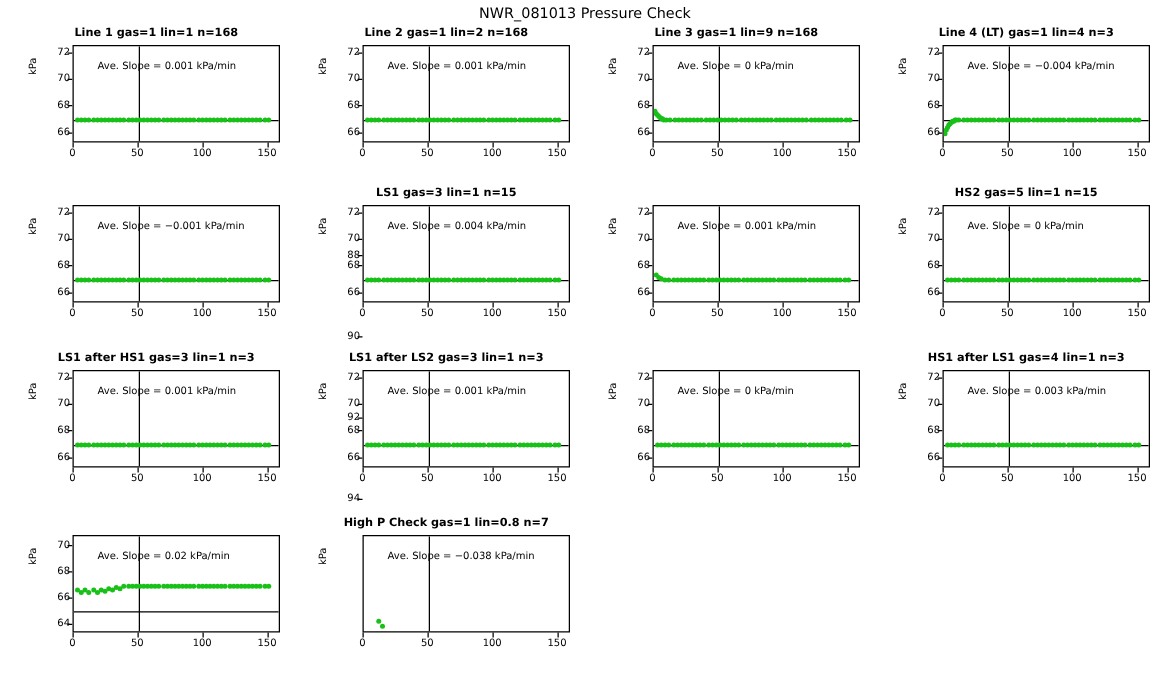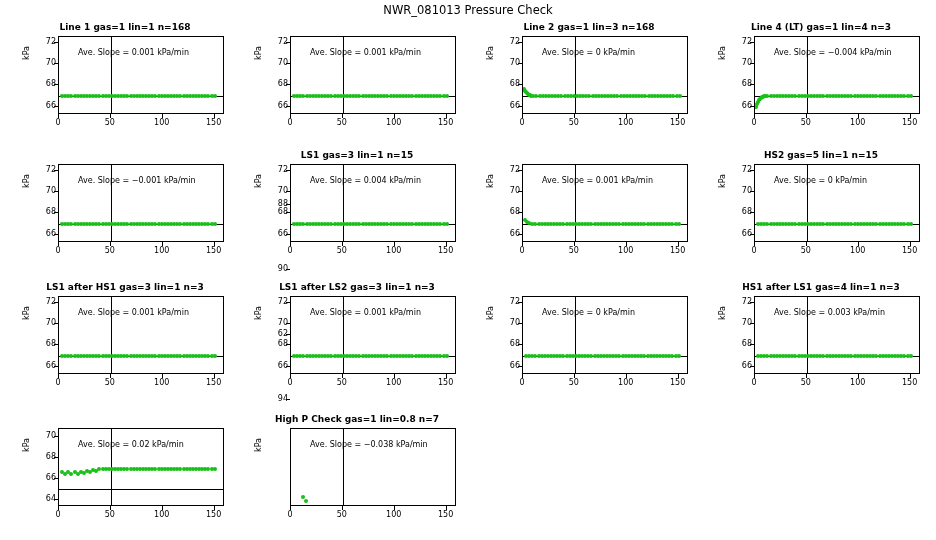--- a/index.html
+++ b/index.html
@@ -220,20 +220,21 @@
           <div class="xticklabel" style="left: 0px;">0</div>
           <div class="xtickmark" style="left: 51.875px;"></div>
           <div class="xticklabel" style="left: 51.875px;">50</div>
           <div class="xtickmark" style="left: 103.75px;"></div>
           <div class="xticklabel" style="left: 103.75px;">100</div>
           <div class="xtickmark" style="left: 155.625px;"></div>
           <div class="xticklabel" style="left: 155.625px;">150</div>
         </div>
       </div>
       <div class="panel" style="left: 252px; top: 22px;">
+        <div class="panel-title">Line 2 gas=1 lin=2 n=168</div>
         <div class="ylabel">kPa</div>
         <div class="ytickmark" style="top: 83.5676px; left: 34px;"></div>
         <div class="ytickmark" style="top: 62.4865px; left: 34px;"></div>
         <div class="ytickmark" style="top: 41.4054px; left: 34px;"></div>
         <div class="ytickmark" style="top: 20.3243px; left: 34px;"></div>
         <div class="ytickwrap">
           <div class="ytick" style="top: 65.5676px;">66</div>
           <div class="ytick" style="top: 44.4865px;">68</div>
           <div class="ytick" style="top: 23.4054px;">70</div>
           <div class="ytick" style="top: 2.32432px;">72</div>
@@ -298,21 +299,21 @@
           <div class="xticklabel" style="left: 0px;">0</div>
           <div class="xtickmark" style="left: 51.875px;"></div>
           <div class="xticklabel" style="left: 51.875px;">50</div>
           <div class="xtickmark" style="left: 103.75px;"></div>
           <div class="xticklabel" style="left: 103.75px;">100</div>
           <div class="xtickmark" style="left: 155.625px;"></div>
           <div class="xticklabel" style="left: 155.625px;">150</div>
         </div>
       </div>
       <div class="panel" style="left: 484px; top: 22px;">
-        <div class="panel-title">Line 2 gas=1 lin=3 n=168</div>
+        <div class="panel-title">Line 3 gas=1 lin=9 n=168</div>
         <div class="ylabel">kPa</div>
         <div class="ytickmark" style="top: 83.5676px; left: 34px;"></div>
         <div class="ytickmark" style="top: 62.4865px; left: 34px;"></div>
         <div class="ytickmark" style="top: 41.4054px; left: 34px;"></div>
         <div class="ytickmark" style="top: 20.3243px; left: 34px;"></div>
         <div class="ytickwrap">
           <div class="ytick" style="top: 65.5676px;">66</div>
           <div class="ytick" style="top: 44.4865px;">68</div>
           <div class="ytick" style="top: 23.4054px;">70</div>
           <div class="ytick" style="top: 2.32432px;">72</div>
@@ -1186,21 +1187,21 @@
       <div class="panel" style="left: 252px; top: 414px;">
         <div class="panel-title">High P Check gas=1 lin=0.8 n=7</div>
         <div class="ylabel">kPa</div>
         <div class="ytickmark" style="top: -210.25px; left: 34px;"></div>
         <div class="ytickmark" style="top: -145.25px; left: 34px;"></div>
         <div class="ytickmark" style="top: -80.25px; left: 34px;"></div>
         <div class="ytickmark" style="top: -15.25px; left: 34px;"></div>
         <div class="ytickwrap">
           <div class="ytick" style="top: -228.25px;">88</div>
           <div class="ytick" style="top: -163.25px;">90</div>
-          <div class="ytick" style="top: -98.25px;">62</div>
+          <div class="ytick" style="top: -98.25px;">92</div>
           <div class="ytick" style="top: -33.25px;">94</div>
         </div>
         <div class="plotbox">
           <div class="vline" style="left: 51.875px;"></div>
           <div class="dot" style="left: 12.45px; top: 68.25px; background: rgb(24, 192, 24);"></div>
           <div class="dot" style="left: 14.525px; top: 71.5px; background: rgb(24, 192, 24);"></div>
           <div class="dot" style="left: 16.6px; top: 78px; background: rgb(24, 192, 24);"></div>
         </div>
         <div class="slope-note">Ave. Slope =  −0.038 kPa/min</div>
         <div class="xticks">

